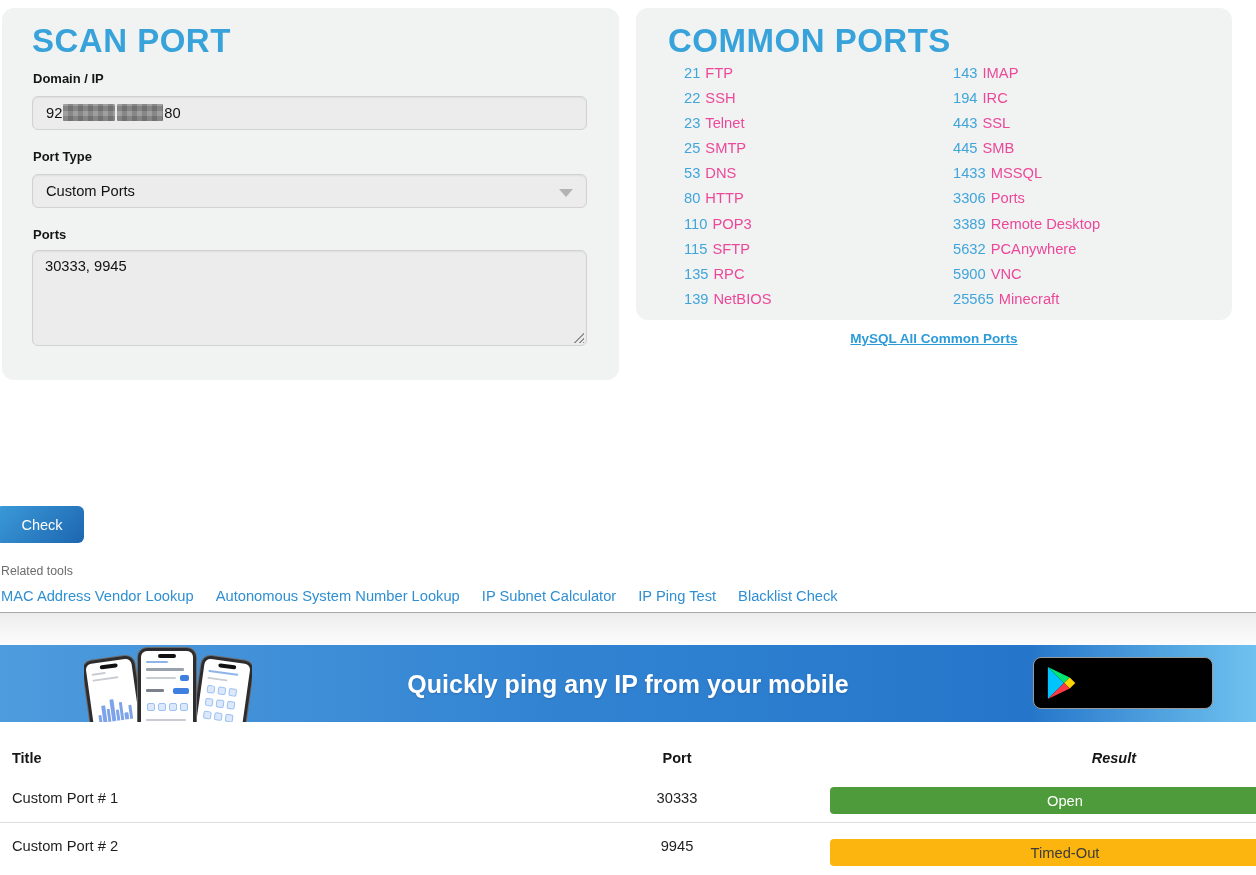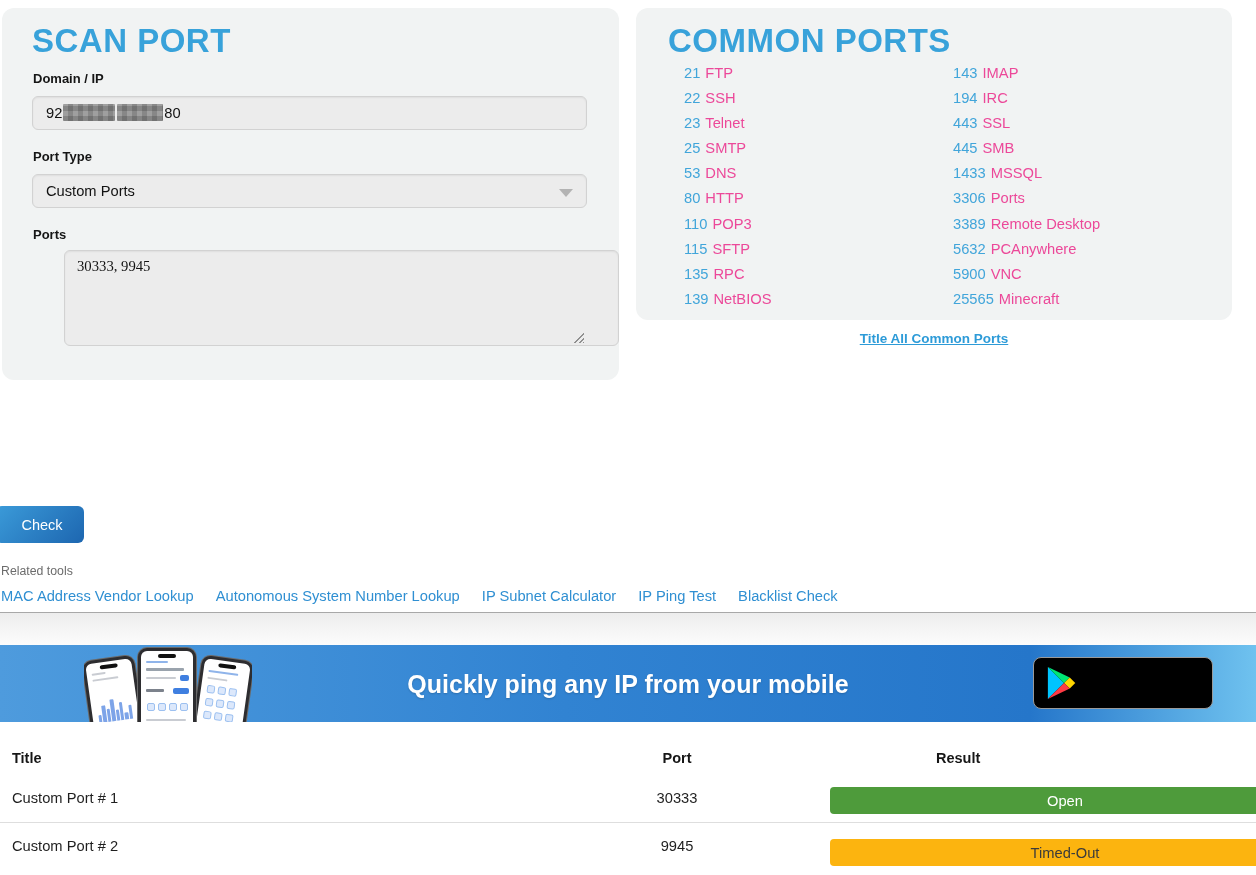--- a/index.html
+++ b/index.html
@@ -31,21 +31,21 @@
     background-blend-mode:multiply; filter:blur(.4px);
   }
   #px1 { width:52px; } #px2 { width:46px; }
   #porttype-select { top:174px; height:34px; line-height:32px; padding:0 13px; cursor:default; }
   .caret-down {
     position:absolute; right:13px; top:14px; width:0; height:0;
     border-left:7px solid transparent; border-right:7px solid transparent; border-top:8px solid #b3b3b3;
   }
   #ports-textarea {
     top:250px; height:96px; padding:7px 12px; resize:none; overflow:hidden;
-    font-family:Liberation Serif, serif; display:block;margin-left:32px;
+    font-family:Liberation Sans, sans-serif; display:block;
   }
   .resize-corner {
     position:absolute; left:573px; top:332px; width:11px; height:11px;
     background:repeating-linear-gradient(135deg, transparent 0 2px, #909090 2px 3.2px);
     clip-path:polygon(100% 0, 100% 100%, 0 100%);
   }
 
   .port-col { position:absolute; top:61px; list-style:none; }
   #port-col1 { left:684px; } #port-col2 { left:953px; }
   .port-col li { height:25.1px; line-height:25.1px; font-size:14.7px; white-space:nowrap; }
@@ -103,21 +103,21 @@
     background:#000; border:1px solid #9a9a9a; border-radius:8px;
     display:flex; align-items:center; padding:0 13px; gap:11px; cursor:pointer;
   }
   #gp-text { display:flex; flex-direction:column; color:#fff; line-height:1; }
   #gp-line1 { font-size:9.5px; letter-spacing:.8px; margin-bottom:3px; }
   #gp-line2 { font-size:21px; font-weight:400; letter-spacing:.2px; }
 
   .th { position:absolute; font-size:14.5px; font-weight:700; color:#161616; }
   .td { position:absolute; font-size:14.7px; color:#1f1f1f; }
   .col-port { left:627px; width:100px; text-align:center; }
-  .col-result-head { left:936px; width:200px; text-align:left; }
+  .col-result-head { left:936px; width:200px; text-align:right;font-style:italic; }
   .hdiv { position:absolute; left:0; width:1256px; height:1px; background:#dedede; }
   .status-badge {
     position:absolute; left:830px; width:470px; height:27px; border-radius:4px;
     display:flex; align-items:center; justify-content:center; font-size:14.7px;
   }
   .status-open     { background:#4e9b3b; color:#fff; }
   .status-timedout { background:#fcb40f; color:#3b3b3b; }
 </style>
 </head>
 <body>
@@ -164,21 +164,21 @@
     <li><a class="port-num">445</a><span class="port-name">SMB</span></li>
     <li><a class="port-num">1433</a><span class="port-name">MSSQL</span></li>
     <li><a class="port-num">3306</a><span class="port-name">Ports</span></li>
     <li><a class="port-num">3389</a><span class="port-name">Remote Desktop</span></li>
     <li><a class="port-num">5632</a><span class="port-name">PCAnywhere</span></li>
     <li><a class="port-num">5900</a><span class="port-name">VNC</span></li>
     <li><a class="port-num">25565</a><span class="port-name">Minecraft</span></li>
   </ul>
 
   <div id="scan-all-link">
-    <span>Title All Common Ports</span>
+    <span>MySQL All Common Ports</span>
   </div>
 
   <button id="check-button">Check</button>
 
   <div id="related-label">Related tools</div>
   <nav id="related-links">
     <a>MAC Address Vendor Lookup</a>
     <a>Autonomous System Number Lookup</a>
     <a>IP Subnet Calculator</a>
     <a>IP Ping Test</a>

